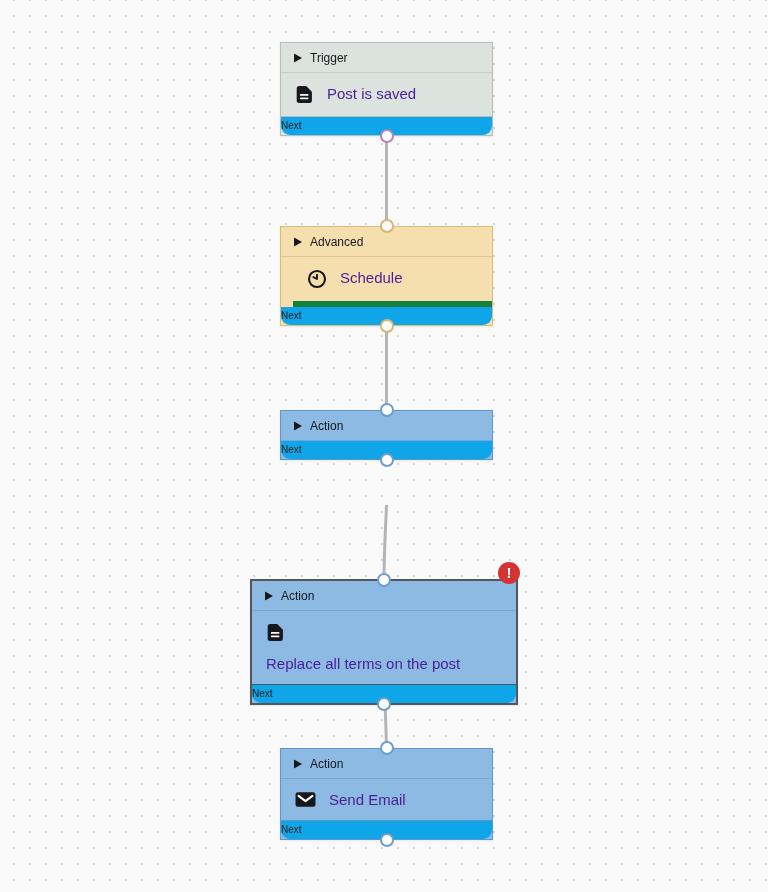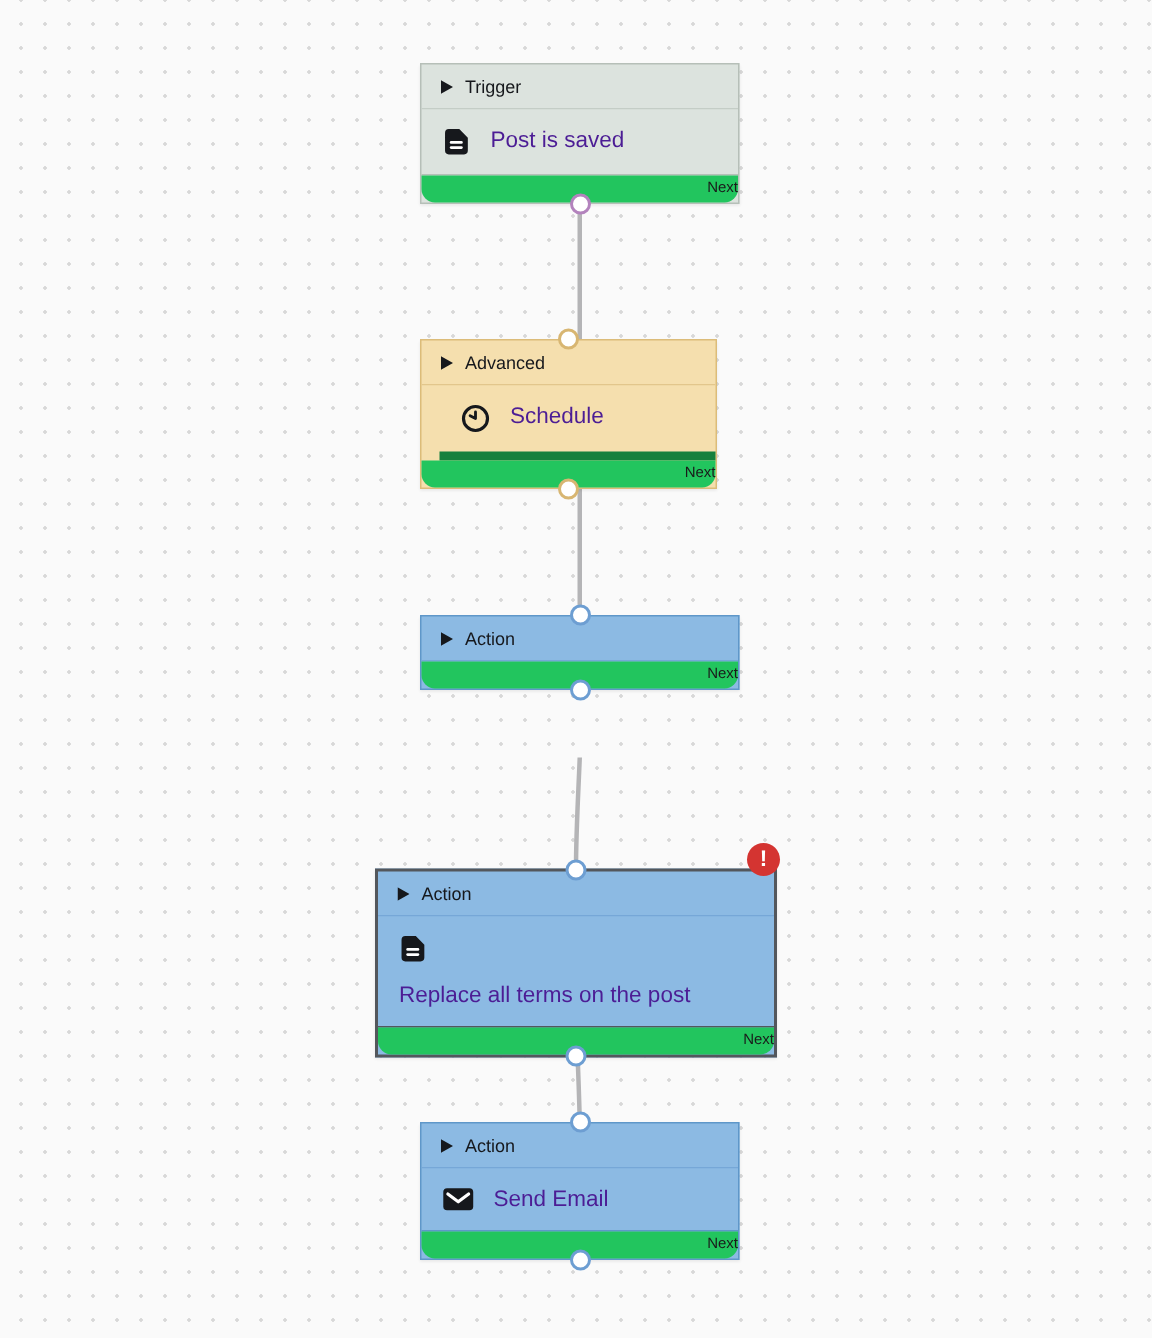--- a/index.html
+++ b/index.html
@@ -32,22 +32,22 @@
     font-size:12px;font-weight:500;color:#16181c;
     border-top-left-radius:9px;border-top-right-radius:9px;
   }
   .node-body{
     display:flex;align-items:flex-start;gap:13px;
     padding:12px 14px;
     font-size:15px;font-weight:500;color:#4c1d95;
     white-space:nowrap;
   }
   .node-footer{
-    background:#22c55e;
-    text-align:right;
+    background:#0ea5e9;
+    text-align:left;
     font-size:10px;font-weight:500;color:#1a1a1a;
     padding:3px 0 4px 0;
     border-bottom-left-radius:9px;border-bottom-right-radius:9px;
   }
   .port{
     position:absolute;left:50%;
     width:14px;height:14px;margin-left:-7px;
     box-sizing:border-box;
     background:#ffffff;border-radius:50%;
     border:2px solid #999;
@@ -110,21 +110,21 @@
         <rect x="4.6" y="11.8" width="8.2" height="1.7" rx="0.85" fill="#ffffff"></rect>
       </svg>
       <span>Post is saved</span>
     </div>
     <div class="node-footer">
       <span>Next</span>
     </div>
     <div class="port port-bottom"></div>
   </div>
 
-  <div class="node theme-advanced" style="left:280px;top:226px;width:198px;">
+  <div class="node theme-advanced" style="left:280px;top:226px;width:213px;">
     <div class="node-header">
       <svg class="icon" width="8" height="10" viewBox="0 0 8 10">
           <polygon points="0,0.5 8,5 0,9.5" fill="#16181c"></polygon>
         </svg>
       <span>Advanced</span>
     </div>
     <div class="node-body">
       <svg class="icon" width="20" height="20" viewBox="0 0 20 20">
         <circle cx="10" cy="10" r="8" fill="none" stroke="#16181c" stroke-width="2.1"></circle>
         <path d="M10 5.6 L10 10 L6.4 8.1" fill="none" stroke="#16181c" stroke-width="1.9" stroke-linecap="round" stroke-linejoin="round"></path>

